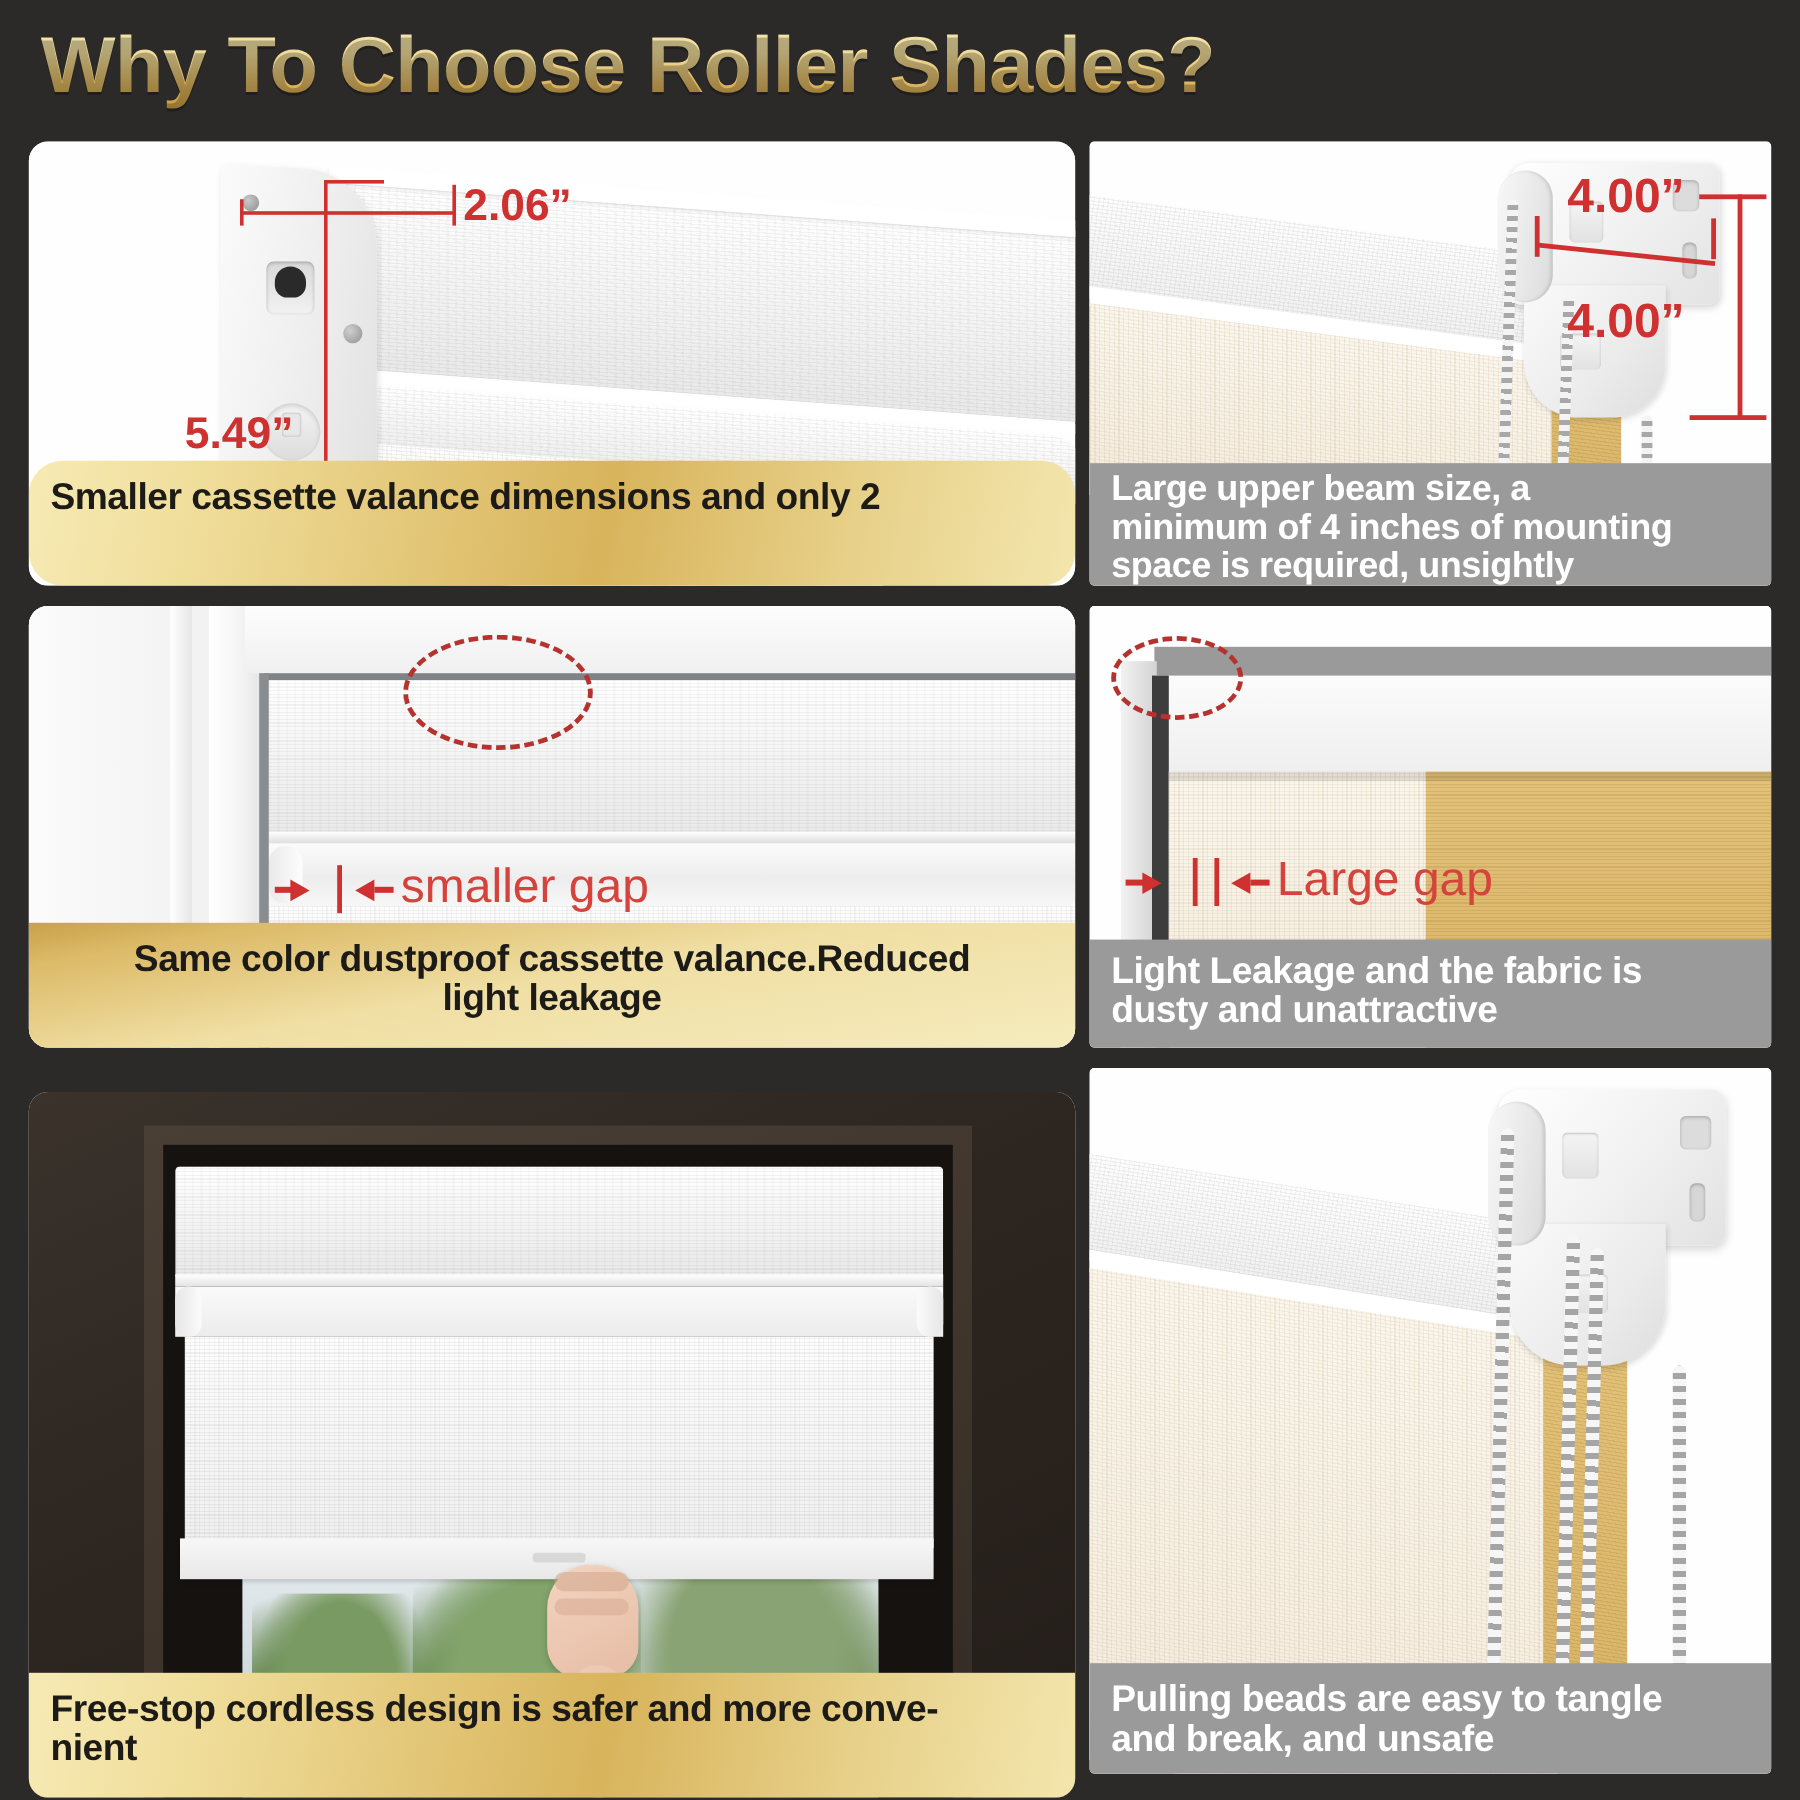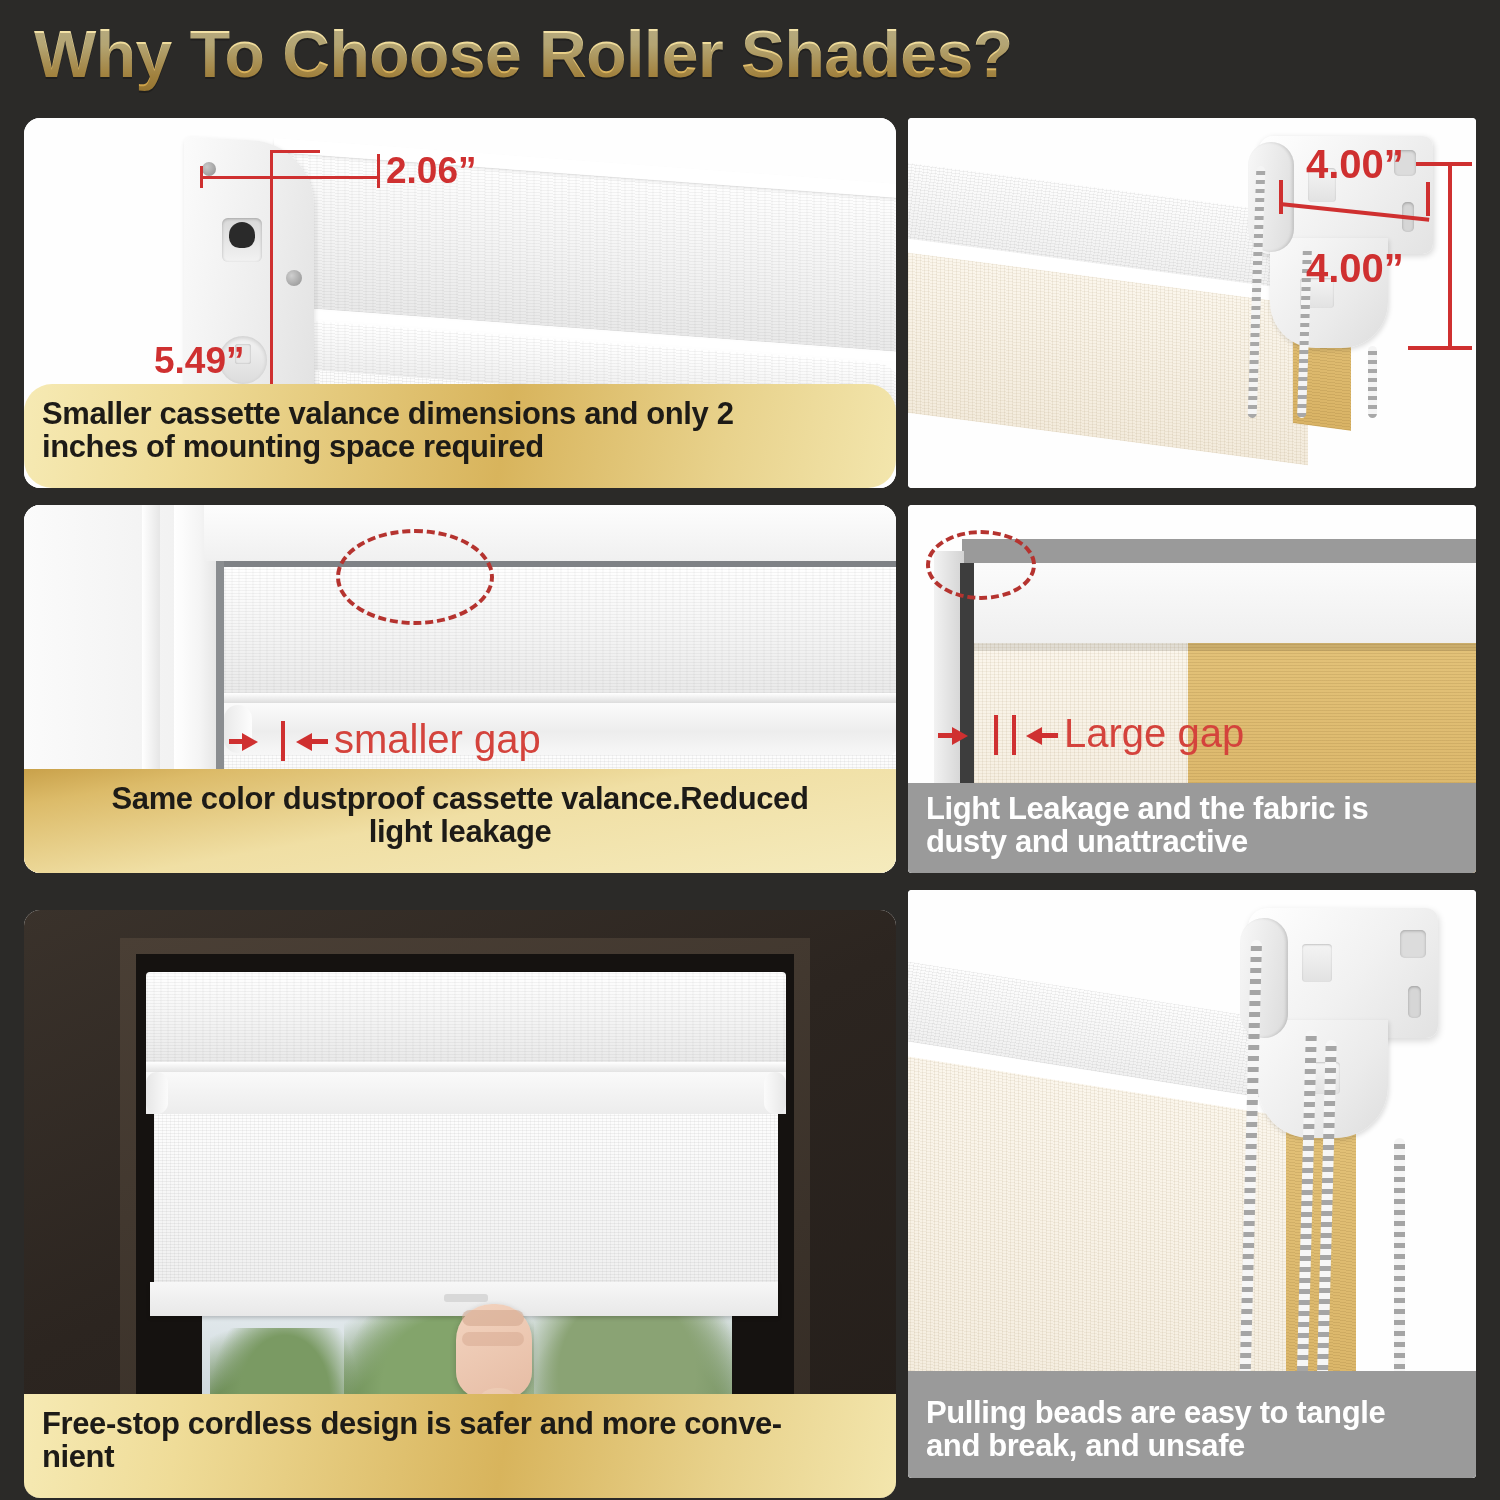--- a/index.html
+++ b/index.html
@@ -138,21 +138,20 @@
       <div class="dim-label" style="left:130px;top:222px;font-size:37px;">5.49”</div>
 
       <div class="dim-line" style="left:176px;top:58px;width:180px;height:3px;"></div>
       <div class="dim-line" style="left:176px;top:48px;width:3px;height:22px;"></div>
       <div class="dim-line" style="left:353px;top:36px;width:3px;height:34px;"></div>
       <div class="dim-label" style="left:362px;top:32px;font-size:37px;">2.06”</div>
     </div>
 
     <div class="cap gold" style="height:104px;border-radius:28px;">
       <div>Smaller cassette valance dimensions and only 2</div>
-      <div>inches of mounting space required</div>
     </div>
   </div>
 
   <div class="panel" style="left:908px;top:118px;width:568px;height:370px;border-radius:4px;">
     <div class="photo">
       <div class="white-bg"></div>
 
       <div style="position:absolute;left:-20px;top:42px;width:430px;height:86px;
                   transform:rotate(7.5deg);transform-origin:left top;" class="linen-white"></div>
       <div style="position:absolute;left:-20px;top:118px;width:430px;height:16px;
@@ -196,20 +195,25 @@
       <div class="dim-line" style="left:371px;top:62px;width:4px;height:34px;"></div>
       <div class="dim-line" style="left:518px;top:64px;width:4px;height:34px;"></div>
       <div class="dim-label" style="left:398px;top:24px;font-size:40px;">4.00”</div>
 
       <div class="dim-line" style="left:540px;top:44px;width:4px;height:188px;"></div>
       <div class="dim-line" style="left:508px;top:44px;width:56px;height:4px;"></div>
       <div class="dim-line" style="left:500px;top:228px;width:64px;height:4px;"></div>
       <div class="dim-label" style="left:398px;top:128px;font-size:40px;">4.00”</div>
     </div>
 
+    <div class="cap gray" style="height:102px;padding-top:6px;font-size:30px;">
+      <div>Large upper beam size, a</div>
+      <div>minimum of 4 inches of mounting</div>
+      <div>space is required, unsightly</div>
+    </div>
   </div>
 
   <div class="panel" style="left:24px;top:505px;width:872px;height:368px;">
     <div class="photo">
       <div class="white-bg"></div>
 
       <div style="position:absolute;left:0;top:0;width:160px;height:368px;
                   background:linear-gradient(90deg,#fbfbfb,#f1f1f1);"></div>
       <div style="position:absolute;left:118px;top:0;width:18px;height:368px;
                   background:linear-gradient(90deg,#ffffff,#e6e6e6);"></div>
@@ -384,19 +388,19 @@
       <div style="position:absolute;left:392px;top:140px;width:11px;height:448px;border-radius:6px;
                   background:repeating-linear-gradient(180deg,#f6f6f6 0 6px,#a5a5a5 6px 11px);
                   transform:rotate(1.5deg);"></div>
       <div style="position:absolute;left:412px;top:150px;width:11px;height:438px;border-radius:6px;
                   background:repeating-linear-gradient(180deg,#f6f6f6 0 6px,#a5a5a5 6px 11px);
                   transform:rotate(1.5deg);"></div>
       <div style="position:absolute;left:486px;top:248px;width:11px;height:340px;border-radius:6px;
                   background:repeating-linear-gradient(180deg,#f6f6f6 0 6px,#a5a5a5 6px 11px);"></div>
     </div>
 
-    <div class="cap gray" style="height:107px;padding-top:26px;">
+    <div class="cap gray" style="height:92px;padding-top:14px;">
       <div>Pulling beads are easy to tangle</div>
       <div>and break, and unsafe</div>
     </div>
   </div>
 
 </div>
 
 </body></html>

